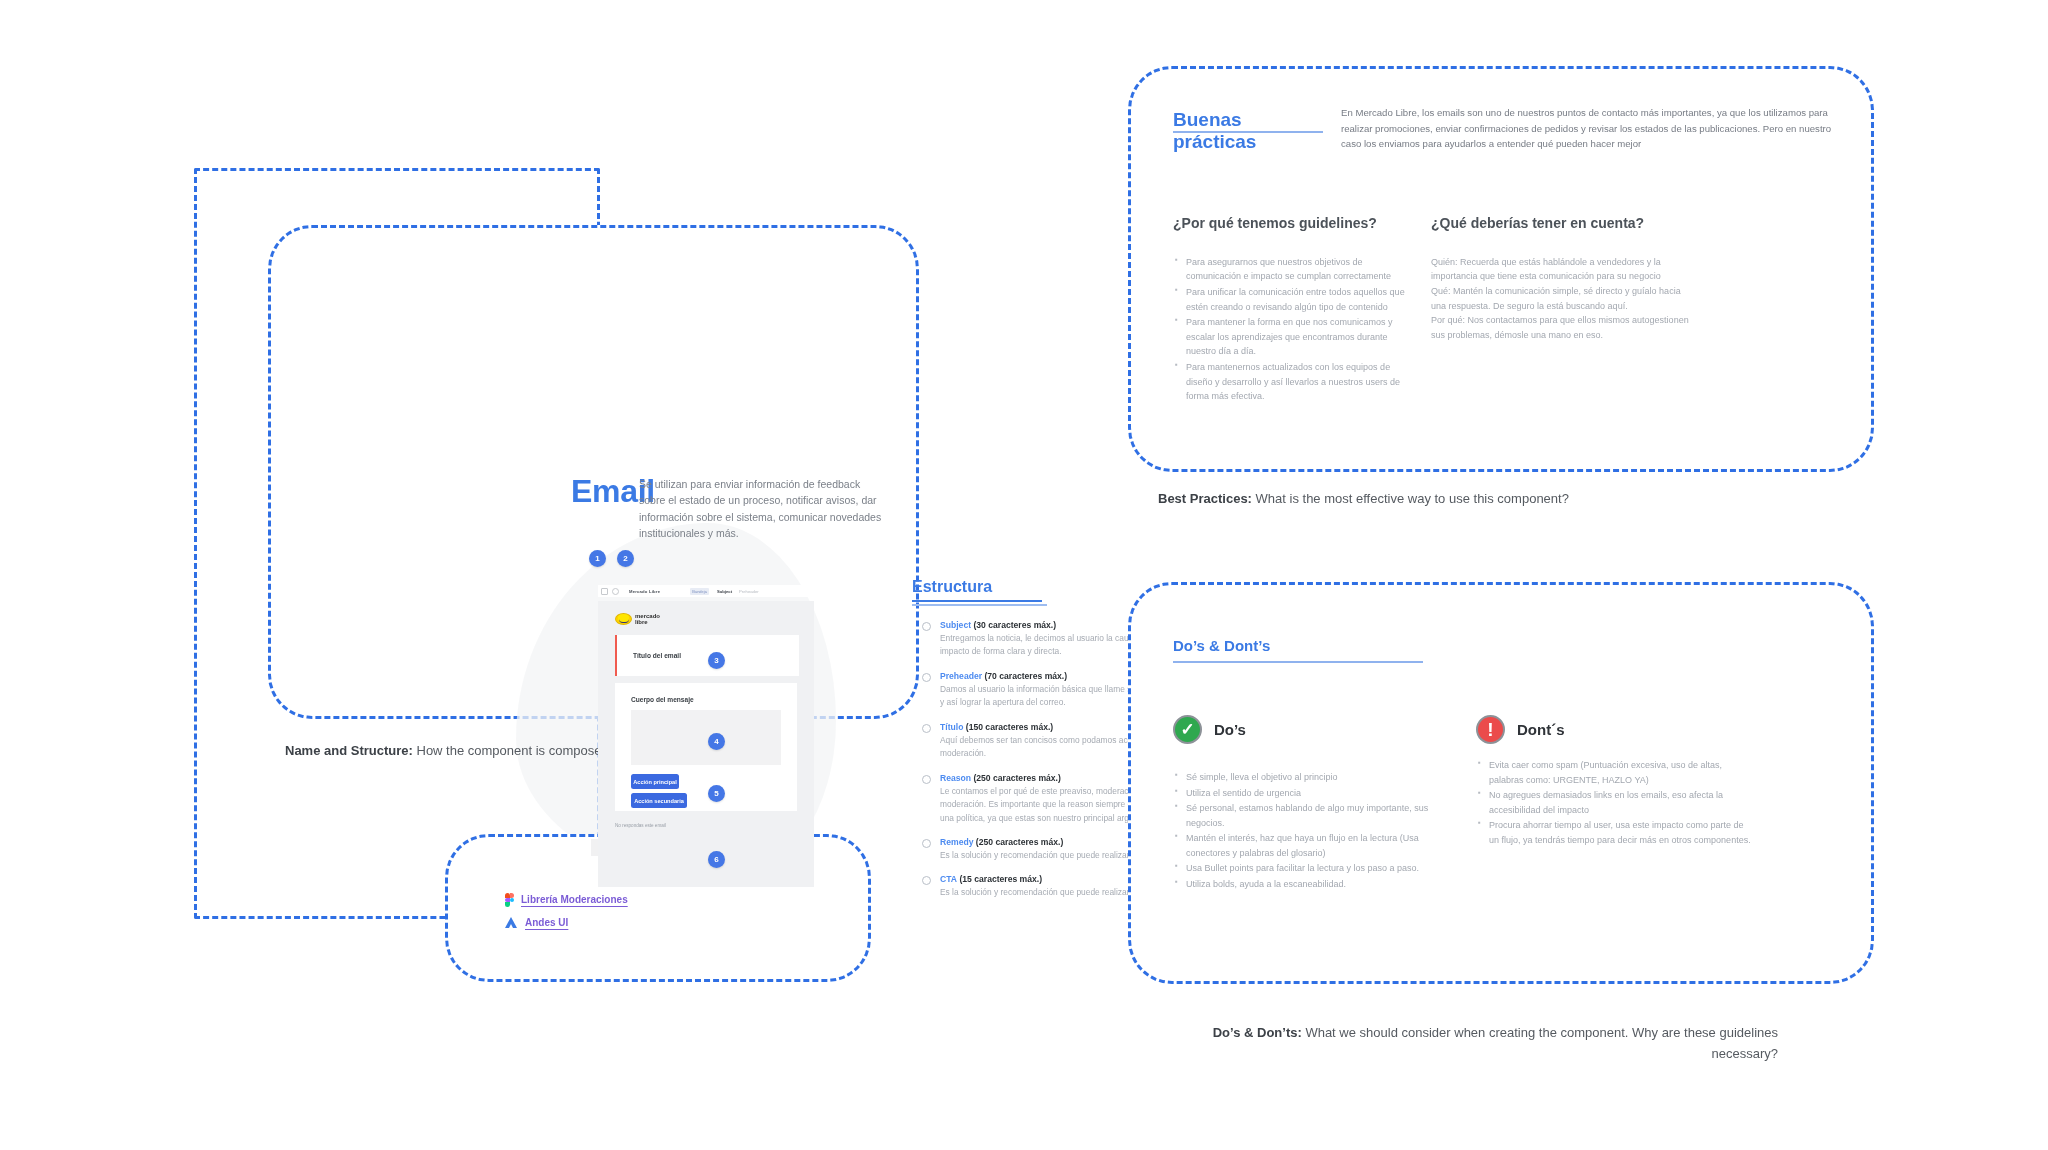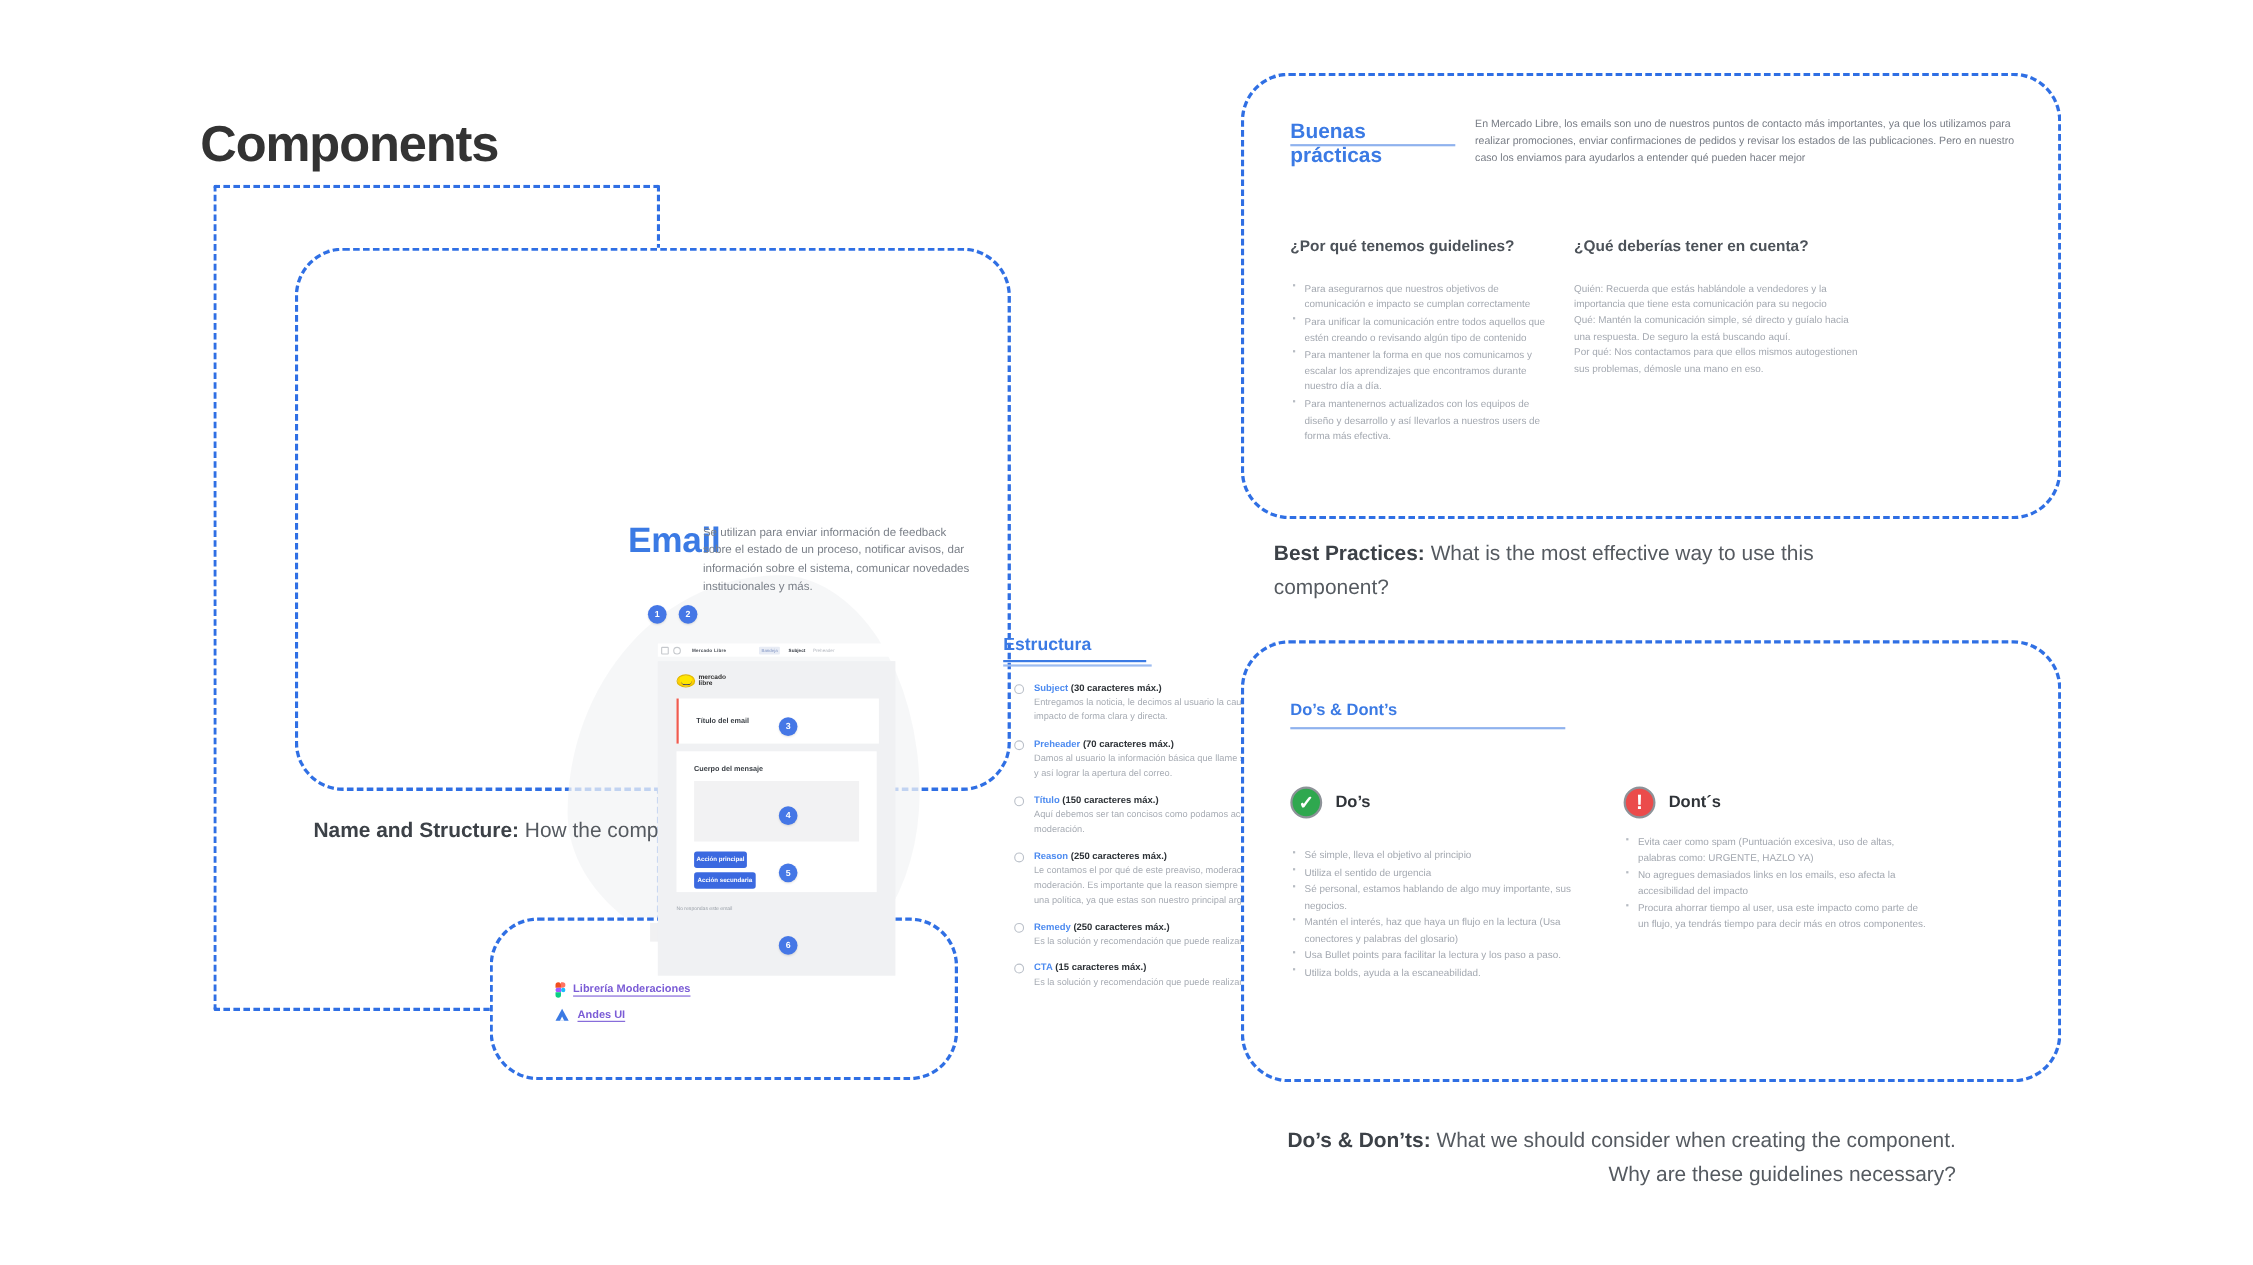--- a/index.html
+++ b/index.html
@@ -195,33 +195,32 @@
   }
   .dd-badge.ok{background:#2fa84f;}
   .dd-badge.no{background:#eb4b4b;font-size:19px;}
   .dd-title{font-size:15px;font-weight:bold;color:#2f3338;}
   .dd-ul{margin:0;padding-left:13px;list-style:none;}
   .dd-ul li{position:relative;font-size:9px;line-height:1.62;color:#a3a8b0;margin-bottom:1px;}
   .dd-ul li:before{content:"▪";position:absolute;left:-11px;top:-1px;color:#b6bbc2;font-size:8px;}
   #dd-col-dont .dd-head-row{margin-bottom:14px;}
 
   
-  .caption{position:absolute;font-size:19px;line-height:1.65;color:#555a60;}
+  .caption{position:absolute;font-size:13px;line-height:1.65;color:#555a60;}
   .caption b{color:#3c4147;font-weight:bold;}
   #cap-structure{left:285px;top:740px;width:480px;}
   #cap-libraries{left:470px;top:1020px;width:500px;}
   #cap-best{left:1158px;top:488px;width:600px;}
   #cap-dos{left:1158px;top:1022px;width:620px;text-align:right;}
 </style>
 </head>
 <body>
 
 <div class="stage">
 
-  <div class="abs" id="page-title">Components</div>
 
   <div class="abs dash-outer" id="frame-outer-left"></div>
 
   <div class="abs dash-round" id="card-structure">
     <div class="swoosh"></div>
 
     <div class="abs" id="email-title">Email</div>
     <div class="abs" id="email-desc">Se utilizan para enviar información de feedback sobre el estado de un proceso, notificar avisos, dar información sobre el sistema, comunicar novedades institucionales y más.</div>
 
     <div class="num" style="left:318px;top:322px;">1</div>

